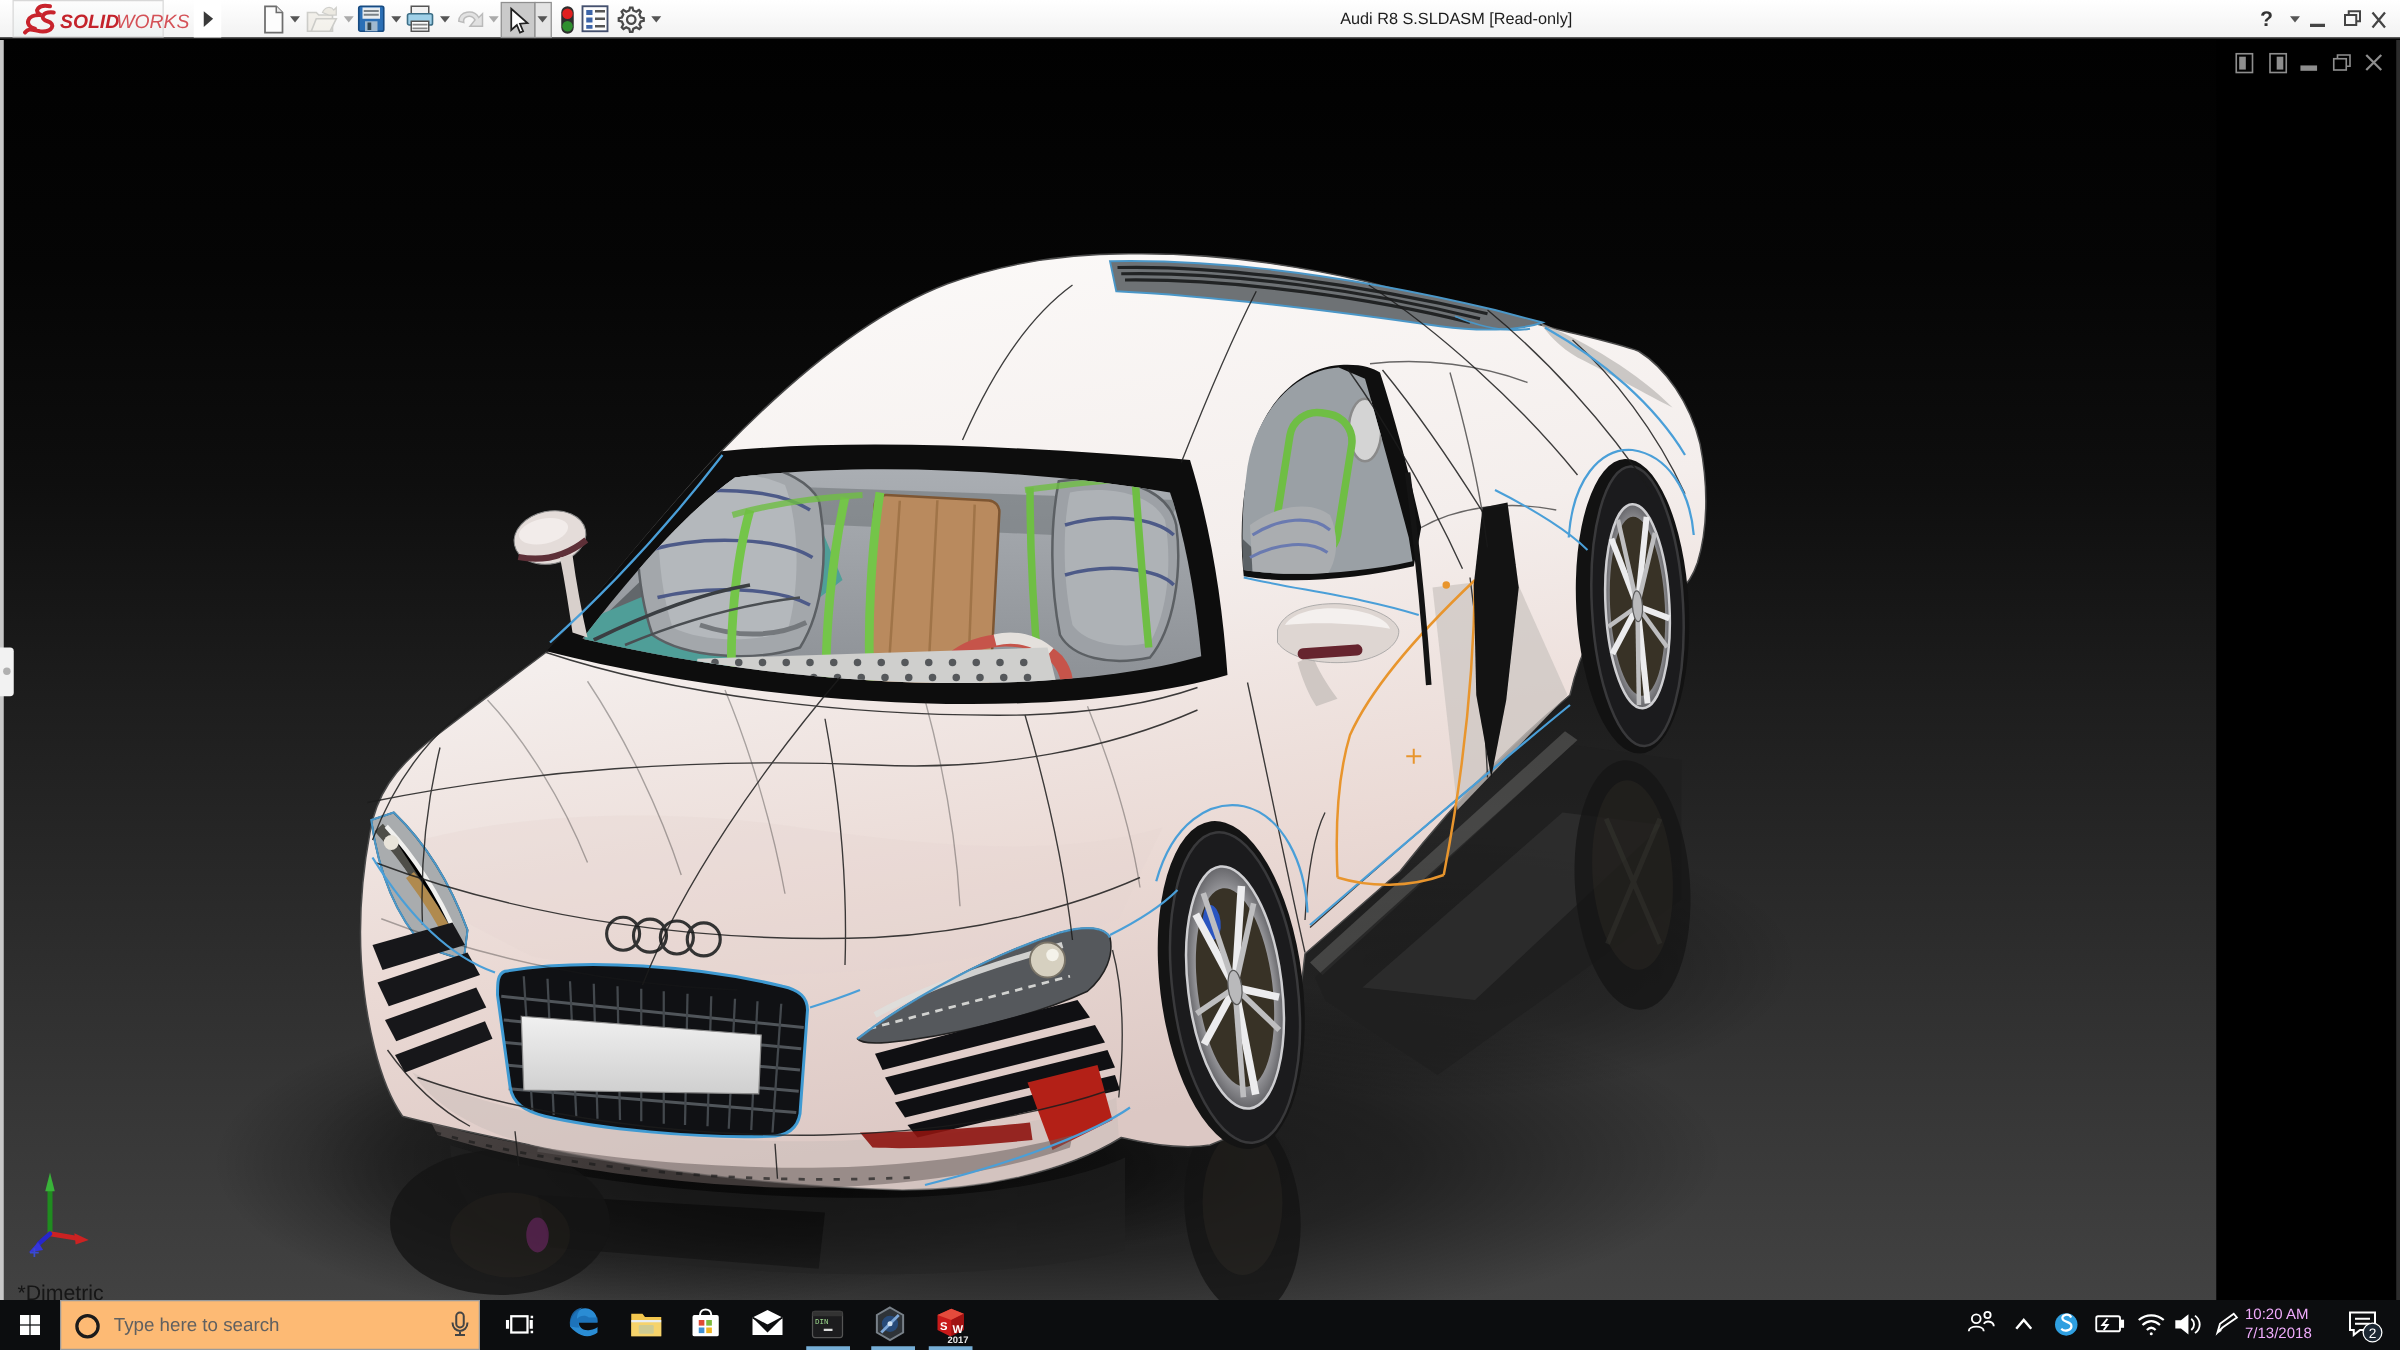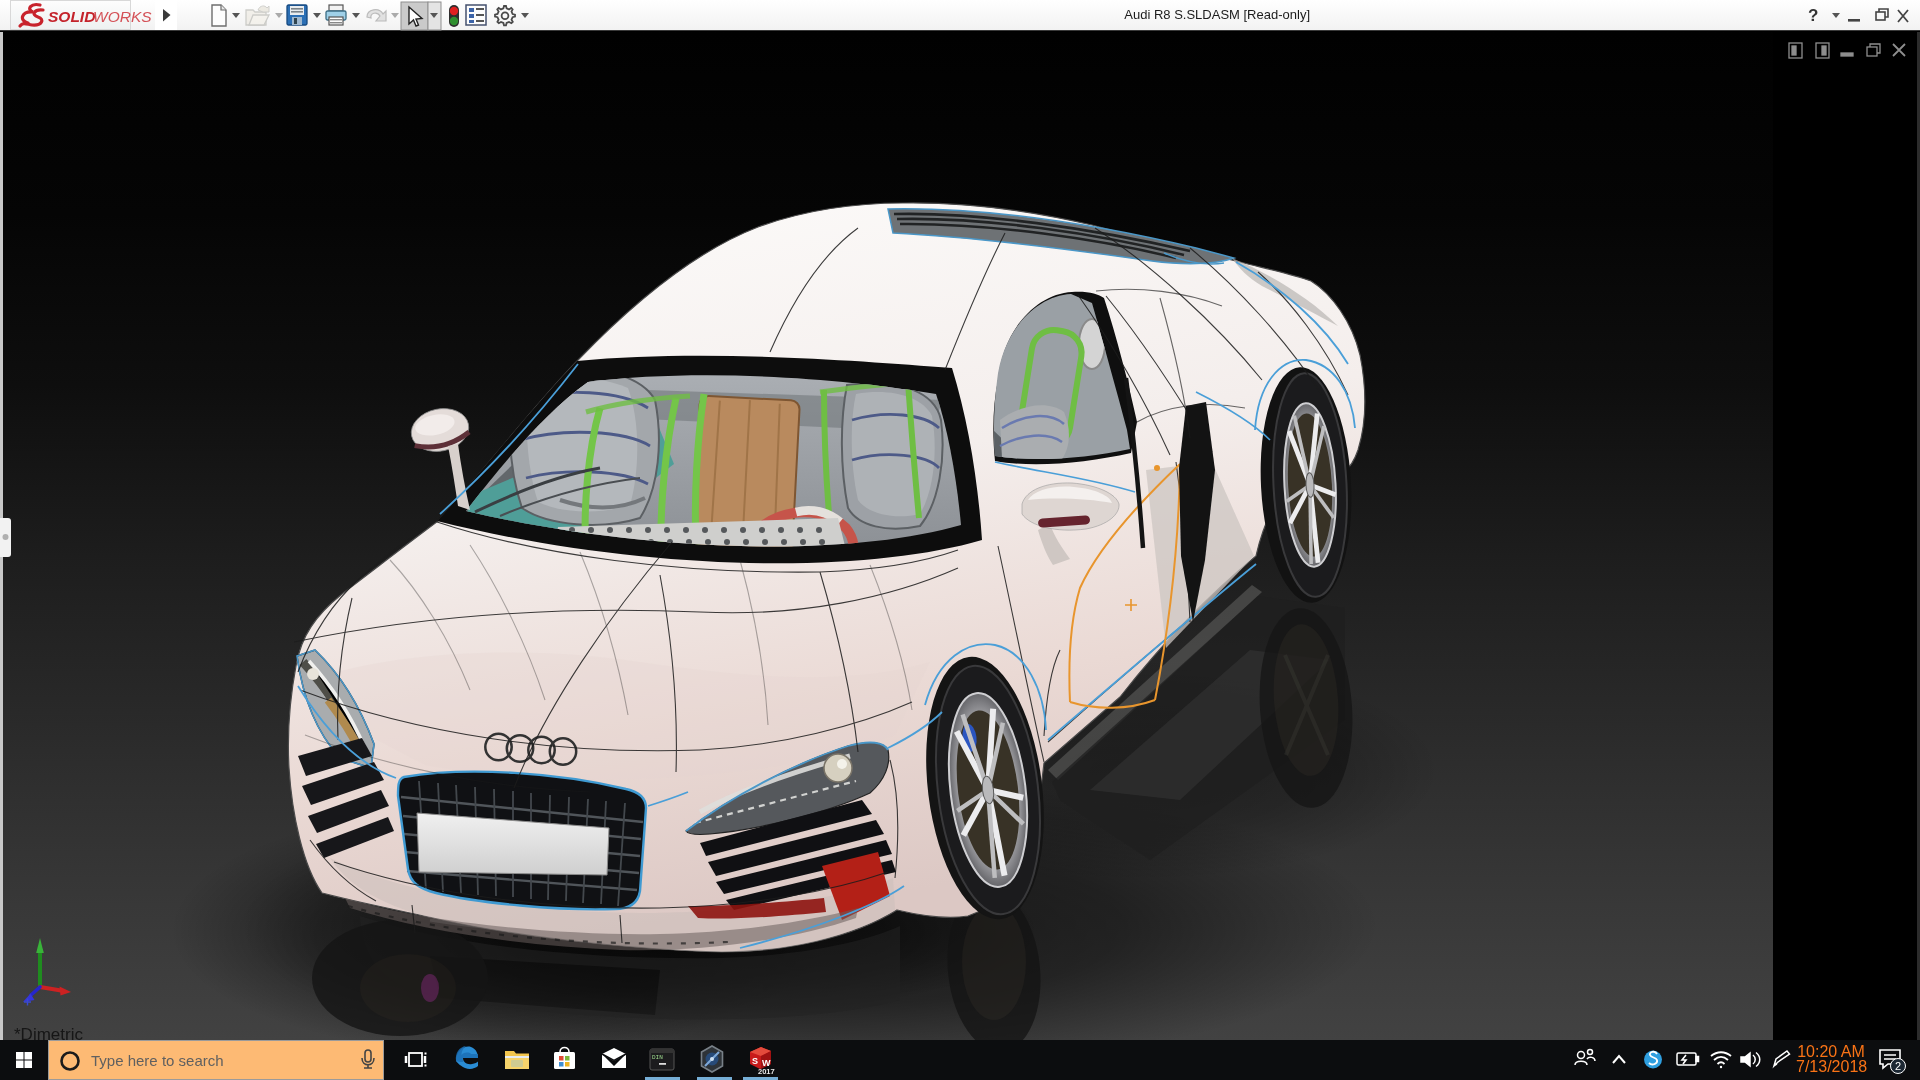--- a/index.html
+++ b/index.html
@@ -1,24 +1,24 @@
 <!DOCTYPE html>
 <html><head><meta charset="utf-8"><title>Audi R8 S.SLDASM [Read-only]</title>
 <style>
 *{margin:0;padding:0;box-sizing:border-box}
 html,body{width:1920px;height:1080px;overflow:hidden;background:#000;font-family:"Liberation Sans",sans-serif}
 #titlebar{position:absolute;left:0;top:0;width:1920px;height:31px;background:linear-gradient(#ffffff,#f2f2f2);border-bottom:1px solid #3a3a3a}
 #logobtn{position:absolute;left:10px;top:0;width:121px;height:30px;background:linear-gradient(#fdfdfd,#eef1f1);border:1px solid #d8d8d8}
 #flyout{position:absolute;left:155px;top:0;width:22px;height:30px;background:#fff}
-#title{position:absolute;left:1020px;top:0;width:290px;height:30px;line-height:30px;text-align:right;font-size:13px;color:#1c1c1c}
+#title{position:absolute;left:1020px;top:0;width:290px;height:30px;line-height:30px;text-align:center;font-size:13px;color:#1c1c1c}
 #viewport{position:absolute;left:0;top:32px;width:1773px;height:1008px;background:linear-gradient(#010101 0%,#050505 18%,#0e0e0e 35%,#1d1d1d 52%,#2b2b2b 70%,#363636 84%,#424242 100%)}
 #taskbar{position:absolute;left:0;top:1040px;width:1920px;height:40px;background:#0c0d0f}
 #searchbox{position:absolute;left:48px;top:0;width:336px;height:40px;background:#fdba74;border:1px solid #9a9a9a}
 #searchtext{position:absolute;left:42px;top:11px;font-size:15px;color:#606060}
-#clock{position:absolute;left:1796px;top:4px;width:70px;text-align:center;font-size:16px;color:#f97316;line-height:15px}
+#clock{position:absolute;left:1796px;top:4px;width:70px;font-size:12px;color:#f0abfc;line-height:15px}
 </style></head>
 <body>
 <div id="viewport">
 <svg width="1920" height="1008" viewBox="0 32 1920 1008">
 <defs>
   <linearGradient id="bodyG" x1="0" y1="0" x2="0.25" y2="1">
    <stop offset="0" stop-color="#fdfcfb"></stop>
           <stop offset="0.45" stop-color="#f4eeec"></stop>
           <stop offset="0.75" stop-color="#ead9d4"></stop>
           <stop offset="1" stop-color="#dcc8c4"></stop>

